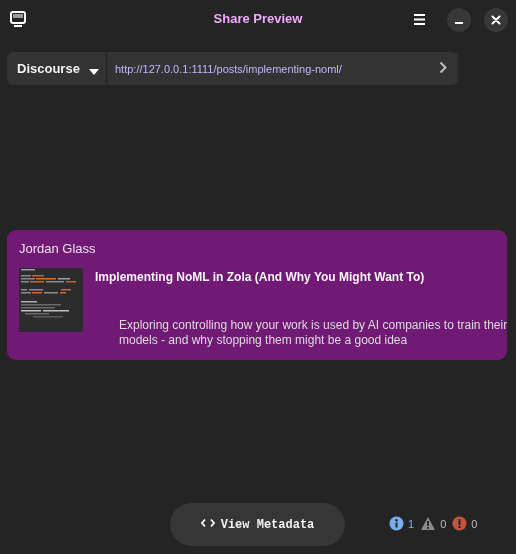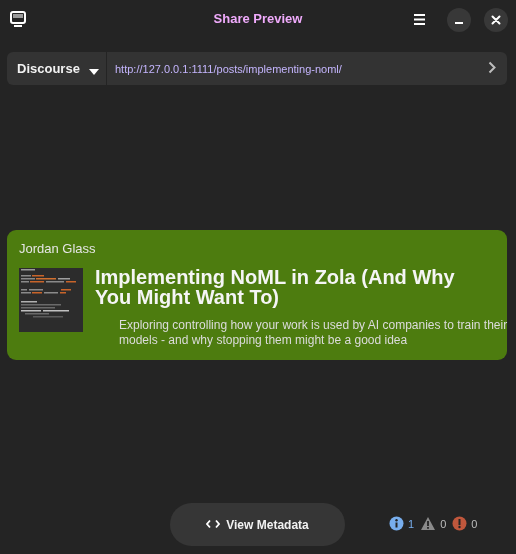--- a/index.html
+++ b/index.html
@@ -26,65 +26,65 @@
   }
   .win-btn {
     position: absolute; top: 8px; width: 24px; height: 24px; border-radius: 50%;
     background: #383838; display: flex; align-items: center; justify-content: center;
     cursor: pointer;
   }
   .win-btn.min { left: 447px; }
   .win-btn.close { left: 484px; }
 
   .urlbar {
-    position: absolute; left: 7px; top: 52px; width: 500px; height: 33px;
+    position: absolute; left: 7px; top: 52px; width: 451px; height: 33px;
     background: #333333; border-radius: 6px; display: flex; align-items: center;
   }
   .platform {
     display: flex; align-items: center; height: 100%; padding: 0 10px 0 10px;
     width: 79px; border-right: 1px solid #242424; cursor: pointer; box-sizing: content-box;
   }
   .platform-label { font-size: 13px; font-weight: bold; color: #f2f2f2; }
   .platform-chev { margin-left: 9px; margin-top: 2px; }
   .url-input {
     flex: 1; height: 100%; background: transparent; border: none; outline: none;
     color: #c4b5fd; font-size: 11px; padding: 0 8px;
     font-family: "Liberation Sans", "DejaVu Sans", sans-serif;
   }
   .go-btn {
     width: 30px; height: 100%; display: flex; align-items: center; justify-content: center;
     cursor: pointer;
   }
 
   .card {
     position: absolute; left: 7px; top: 230px; width: 500px; height: 130px;
-    background: #4d7c0f; border-radius: 9px;
+    background: #701a75; border-radius: 9px;
   }
   .author {
     position: absolute; left: 12px; top: 11px; font-size: 13px; color: #e6e6e6;
   }
   .thumb {
     position: absolute; left: 12px; top: 38px; width: 64px; height: 64px;
     background: #2e2e2e; overflow: hidden;
   }
   .card-title {
     position: absolute; left: 88px; top: 37px; width: 400px;
-    font-size: 20px; font-weight: bold; line-height: 20px; color: #f5f5f5;
+    font-size: 12px; font-weight: bold; line-height: 20px; color: #f5f5f5;
   }
   .card-desc {
     position: absolute; left: 88px; top: 88px; width: 400px;
     font-size: 12px; line-height: 15px; color: #dcdcdc; margin-left: 24px;
   }
 
   .meta-btn {
     position: absolute; left: 170px; top: 503px; width: 175px; height: 43px;
     background: #363636; border-radius: 22px; border: none;
     display: flex; align-items: center; justify-content: center; cursor: pointer;
     color: #f2f2f2; font-size: 12px; font-weight: bold;
-    font-family: Liberation Sans, sans-serif;
+    font-family: Liberation Mono, monospace;
   }
   .meta-btn .code-icon { margin-right: 6px; font-size: 12px; letter-spacing: 1px; }
 
   .status {
     position: absolute; left: 389px; top: 516px; height: 16px;
     display: flex; align-items: center; font-size: 11px;
   }
   .status .badge { display: flex; align-items: center; cursor: pointer; }
   .status .count { margin-left: 4px; margin-right: 6px; }
   .count.info { color: #78aeed; }

